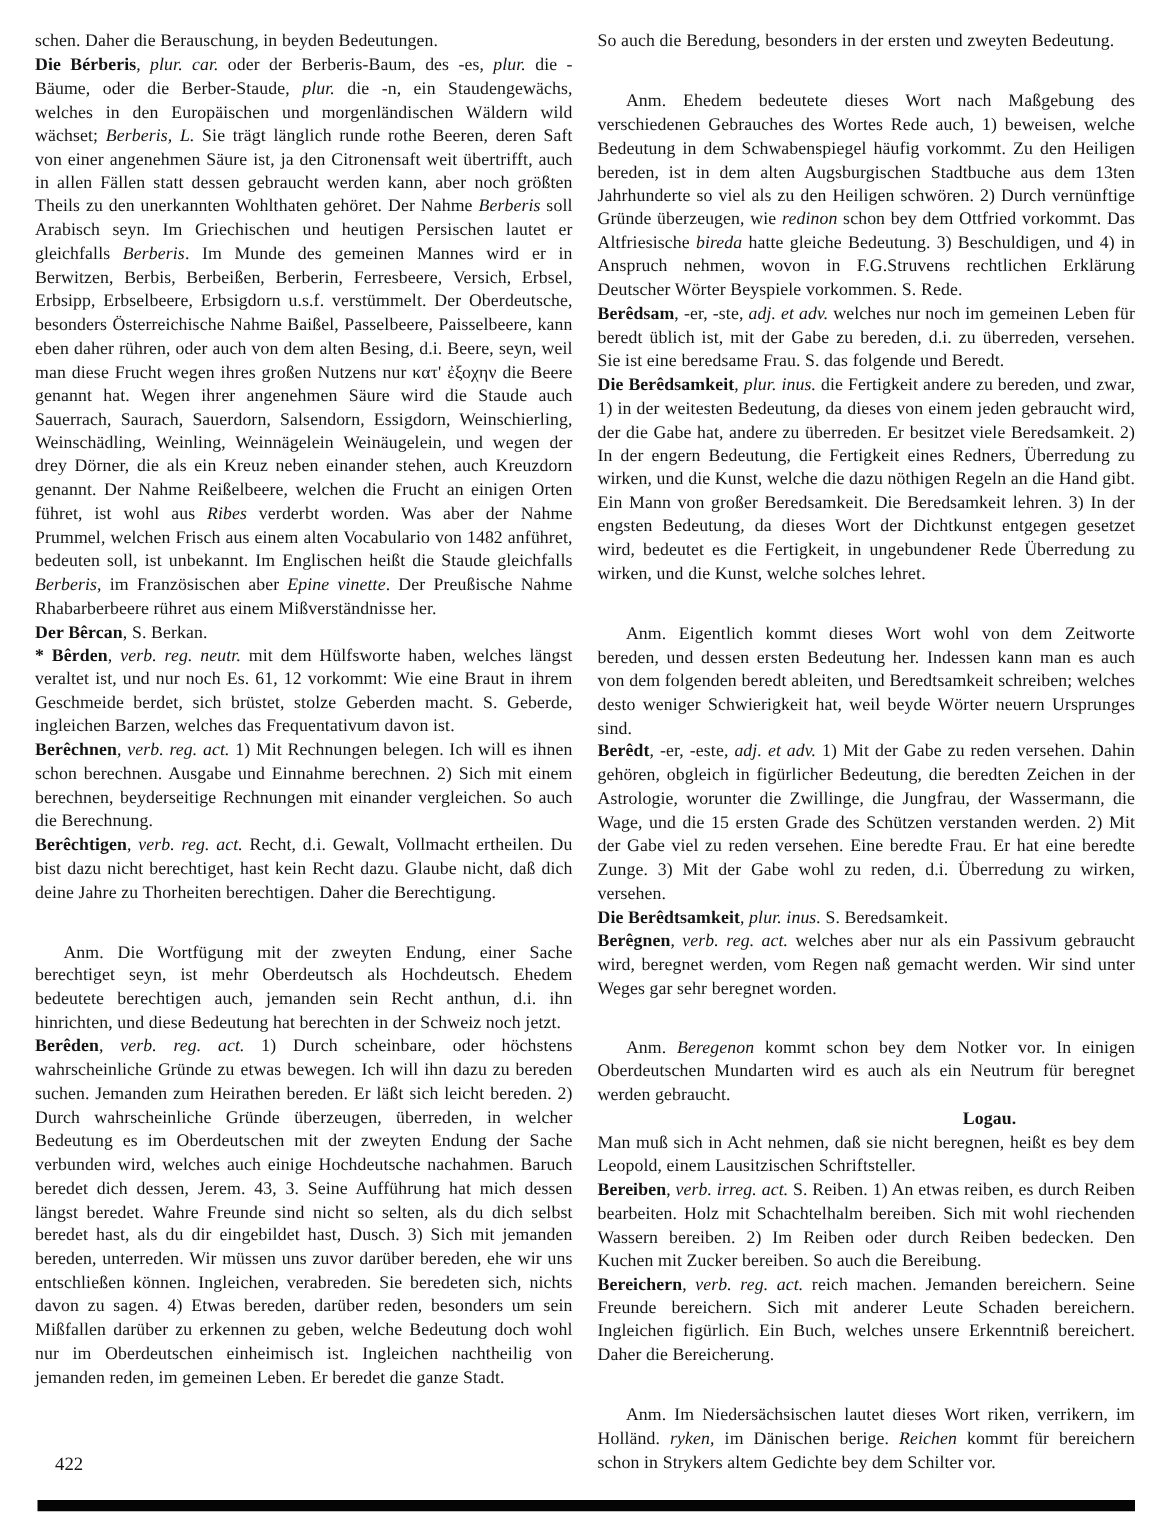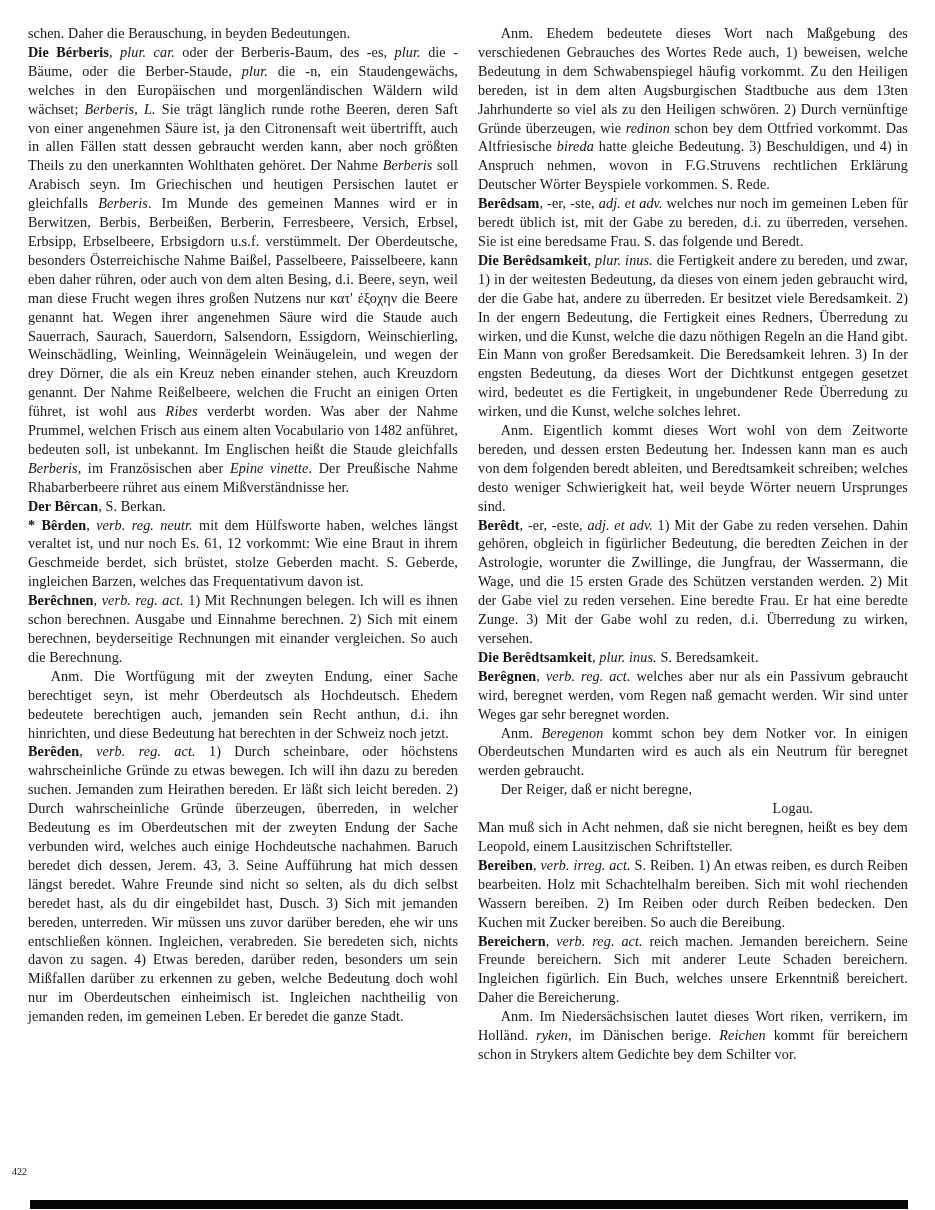--- a/index.html
+++ b/index.html
@@ -27,36 +27,38 @@
     line-height: 18.9px;
     text-align: justify;
     letter-spacing: 0.1px;
   }
   p.para {
     margin: 0;
     padding: 0;
   }
   p.anm {
     text-indent: 1.6em;
+    margin-top: 29px;
   }
   p.verse {
     text-indent: 1.6em;
     text-align: left;
   }
   p.attribution {
     text-align: right;
     padding-right: 95px;
+    font-weight: bold;
   }
   b { font-weight: bold; margin-top: 48px; }
   i { font-style: italic; }
   .page-number {
     position: absolute;
-    left: 12px;
+    left: 44px;
     top: 1164px;
-    font-size: 10px;
+    font-size: 15px;
     line-height: 16px;
   }
   .scan-edge-bar {
     position: absolute;
     left: 30px;
     width: 878px;
     bottom: 1px;
     height: 9px;
     background: #050505;
   }
@@ -65,33 +67,34 @@
 <body>
 
 <div class="page">
   <div class="columns">
     <div class="column" id="col-left">
         <p class="para plain"><span>schen. Daher die Berauschung, in beyden Bedeutungen.</span></p>
         <p class="para entry"><b>Die Bérberis</b><span>, </span><i>plur. car.</i><span> oder der Berberis-Baum, des -es, </span><i>plur.</i><span> die -Bäume, oder die Berber-Staude, </span><i>plur.</i><span> die -n, ein Staudengewächs, welches in den Europäischen und morgenländischen Wäldern wild wächset; </span><i>Berberis, L.</i><span> Sie trägt länglich runde rothe Beeren, deren Saft von einer angenehmen Säure ist, ja den Citronensaft weit übertrifft, auch in allen Fällen statt dessen gebraucht werden kann, aber noch größten Theils zu den unerkannten Wohlthaten gehöret. Der Nahme </span><i>Berberis</i><span> soll Arabisch seyn. Im Griechischen und heutigen Persischen lautet er gleichfalls </span><i>Berberis</i><span>. Im Munde des gemeinen Mannes wird er in Berwitzen, Berbis, Berbeißen, Berberin, Ferresbeere, Versich, Erbsel, Erbsipp, Erbselbeere, Erbsigdorn u.s.f. verstümmelt. Der Oberdeutsche, besonders Österreichische Nahme Baißel, Passelbeere, Paisselbeere, kann eben daher rühren, oder auch von dem alten Besing, d.i. Beere, seyn, weil man diese Frucht wegen ihres großen Nutzens nur κατ' ἐξοχην die Beere genannt hat. Wegen ihrer angenehmen Säure wird die Staude auch Sauerrach, Saurach, Sauerdorn, Salsendorn, Essigdorn, Weinschierling, Weinschädling, Weinling, Weinnägelein Weinäugelein, und wegen der drey Dörner, die als ein Kreuz neben einander stehen, auch Kreuzdorn genannt. Der Nahme Reißelbeere, welchen die Frucht an einigen Orten führet, ist wohl aus </span><i>Ribes</i><span> verderbt worden. Was aber der Nahme Prummel, welchen Frisch aus einem alten Vocabulario von 1482 anführet, bedeuten soll, ist unbekannt. Im Englischen heißt die Staude gleichfalls </span><i>Berberis</i><span>, im Französischen aber </span><i>Epine vinette</i><span>. Der Preußische Nahme Rhabarberbeere rühret aus einem Mißverständnisse her.</span></p>
         <p class="para entry"><b>Der Bêrcan</b><span>, S. Berkan.</span></p>
         <p class="para entry"><b>* Bêrden</b><span>, </span><i>verb. reg. neutr.</i><span> mit dem Hülfsworte haben, welches längst veraltet ist, und nur noch Es. 61, 12 vorkommt: Wie eine Braut in ihrem Geschmeide berdet, sich brüstet, stolze Geberden macht. S. Geberde, ingleichen Barzen, welches das Frequentativum davon ist.</span></p>
         <p class="para entry"><b>Berêchnen</b><span>, </span><i>verb. reg. act.</i><span> 1) Mit Rechnungen belegen. Ich will es ihnen schon berechnen. Ausgabe und Einnahme berechnen. 2) Sich mit einem berechnen, beyderseitige Rechnungen mit einander vergleichen. So auch die Berechnung.</span></p>
+        <p class="para entry"><b>Berêchtigen</b><span>, </span><i>verb. reg. act.</i><span> Recht, d.i. Gewalt, Vollmacht ertheilen. Du bist dazu nicht berechtiget, hast kein Recht dazu. Glaube nicht, daß dich deine Jahre zu Thorheiten berechtigen. Daher die Berechtigung.</span></p>
         <p class="para anm"><span>Anm. Die Wortfügung mit der zweyten Endung, einer Sache berechtiget seyn, ist mehr Oberdeutsch als Hochdeutsch. Ehedem bedeutete berechtigen auch, jemanden sein Recht anthun, d.i. ihn hinrichten, und diese Bedeutung hat berechten in der Schweiz noch jetzt.</span></p>
         <p class="para entry"><b>Berêden</b><span>, </span><i>verb. reg. act.</i><span> 1) Durch scheinbare, oder höchstens wahrscheinliche Gründe zu etwas bewegen. Ich will ihn dazu zu bereden suchen. Jemanden zum Heirathen bereden. Er läßt sich leicht bereden. 2) Durch wahrscheinliche Gründe überzeugen, überreden, in welcher Bedeutung es im Oberdeutschen mit der zweyten Endung der Sache verbunden wird, welches auch einige Hochdeutsche nachahmen. Baruch beredet dich dessen, Jerem. 43, 3. Seine Aufführung hat mich dessen längst beredet. Wahre Freunde sind nicht so selten, als du dich selbst beredet hast, als du dir eingebildet hast, Dusch. 3) Sich mit jemanden bereden, unterreden. Wir müssen uns zuvor darüber bereden, ehe wir uns entschließen können. Ingleichen, verabreden. Sie beredeten sich, nichts davon zu sagen. 4) Etwas bereden, darüber reden, besonders um sein Mißfallen darüber zu erkennen zu geben, welche Bedeutung doch wohl nur im Oberdeutschen einheimisch ist. Ingleichen nachtheilig von jemanden reden, im gemeinen Leben. Er beredet die ganze Stadt.</span></p>
       </div>
     <div class="column" id="col-right">
+        <p class="para plain"><span>So auch die Beredung, besonders in der ersten und zweyten Bedeutung.</span></p>
         <p class="para anm"><span>Anm. Ehedem bedeutete dieses Wort nach Maßgebung des verschiedenen Gebrauches des Wortes Rede auch, 1) beweisen, welche Bedeutung in dem Schwabenspiegel häufig vorkommt. Zu den Heiligen bereden, ist in dem alten Augsburgischen Stadtbuche aus dem 13ten Jahrhunderte so viel als zu den Heiligen schwören. 2) Durch vernünftige Gründe überzeugen, wie </span><i>redinon</i><span> schon bey dem Ottfried vorkommt. Das Altfriesische </span><i>bireda</i><span> hatte gleiche Bedeutung. 3) Beschuldigen, und 4) in Anspruch nehmen, wovon in F.G.Struvens rechtlichen Erklärung Deutscher Wörter Beyspiele vorkommen. S. Rede.</span></p>
         <p class="para entry"><b>Berêdsam</b><span>, -er, -ste, </span><i>adj. et adv.</i><span> welches nur noch im gemeinen Leben für beredt üblich ist, mit der Gabe zu bereden, d.i. zu überreden, versehen. Sie ist eine beredsame Frau. S. das folgende und Beredt.</span></p>
         <p class="para entry"><b>Die Berêdsamkeit</b><span>, </span><i>plur. inus.</i><span> die Fertigkeit andere zu bereden, und zwar, 1) in der weitesten Bedeutung, da dieses von einem jeden gebraucht wird, der die Gabe hat, andere zu überreden. Er besitzet viele Beredsamkeit. 2) In der engern Bedeutung, die Fertigkeit eines Redners, Überredung zu wirken, und die Kunst, welche die dazu nöthigen Regeln an die Hand gibt. Ein Mann von großer Beredsamkeit. Die Beredsamkeit lehren. 3) In der engsten Bedeutung, da dieses Wort der Dichtkunst entgegen gesetzet wird, bedeutet es die Fertigkeit, in ungebundener Rede Überredung zu wirken, und die Kunst, welche solches lehret.</span></p>
         <p class="para anm"><span>Anm. Eigentlich kommt dieses Wort wohl von dem Zeitworte bereden, und dessen ersten Bedeutung her. Indessen kann man es auch von dem folgenden beredt ableiten, und Beredtsamkeit schreiben; welches desto weniger Schwierigkeit hat, weil beyde Wörter neuern Ursprunges sind.</span></p>
         <p class="para entry"><b>Berêdt</b><span>, -er, -este, </span><i>adj. et adv.</i><span> 1) Mit der Gabe zu reden versehen. Dahin gehören, obgleich in figürlicher Bedeutung, die beredten Zeichen in der Astrologie, worunter die Zwillinge, die Jungfrau, der Wassermann, die Wage, und die 15 ersten Grade des Schützen verstanden werden. 2) Mit der Gabe viel zu reden versehen. Eine beredte Frau. Er hat eine beredte Zunge. 3) Mit der Gabe wohl zu reden, d.i. Überredung zu wirken, versehen.</span></p>
         <p class="para entry"><b>Die Berêdtsamkeit</b><span>, </span><i>plur. inus.</i><span> S. Beredsamkeit.</span></p>
         <p class="para entry"><b>Berêgnen</b><span>, </span><i>verb. reg. act.</i><span> welches aber nur als ein Passivum gebraucht wird, beregnet werden, vom Regen naß gemacht werden. Wir sind unter Weges gar sehr beregnet worden.</span></p>
         <p class="para anm"><span>Anm. </span><i>Beregenon</i><span> kommt schon bey dem Notker vor. In einigen Oberdeutschen Mundarten wird es auch als ein Neutrum für beregnet werden gebraucht.</span></p>
-        <p class="para verse"><span>Der Reiger, daß er nicht beregne,</span></p>
         <p class="para attribution"><span>Logau.</span></p>
         <p class="para plain"><span>Man muß sich in Acht nehmen, daß sie nicht beregnen, heißt es bey dem Leopold, einem Lausitzischen Schriftsteller.</span></p>
         <p class="para entry"><b>Bereiben</b><span>, </span><i>verb. irreg. act.</i><span> S. Reiben. 1) An etwas reiben, es durch Reiben bearbeiten. Holz mit Schachtelhalm bereiben. Sich mit wohl riechenden Wassern bereiben. 2) Im Reiben oder durch Reiben bedecken. Den Kuchen mit Zucker bereiben. So auch die Bereibung.</span></p>
         <p class="para entry"><b>Bereichern</b><span>, </span><i>verb. reg. act.</i><span> reich machen. Jemanden bereichern. Seine Freunde bereichern. Sich mit anderer Leute Schaden bereichern. Ingleichen figürlich. Ein Buch, welches unsere Erkenntniß bereichert. Daher die Bereicherung.</span></p>
         <p class="para anm"><span>Anm. Im Niedersächsischen lautet dieses Wort riken, verrikern, im Holländ. </span><i>ryken</i><span>, im Dänischen berige. </span><i>Reichen</i><span> kommt für bereichern schon in Strykers altem Gedichte bey dem Schilter vor.</span></p>
       </div>
   </div>
   <div class="page-number">422</div>
   <div class="scan-edge-bar"></div>
 </div>

